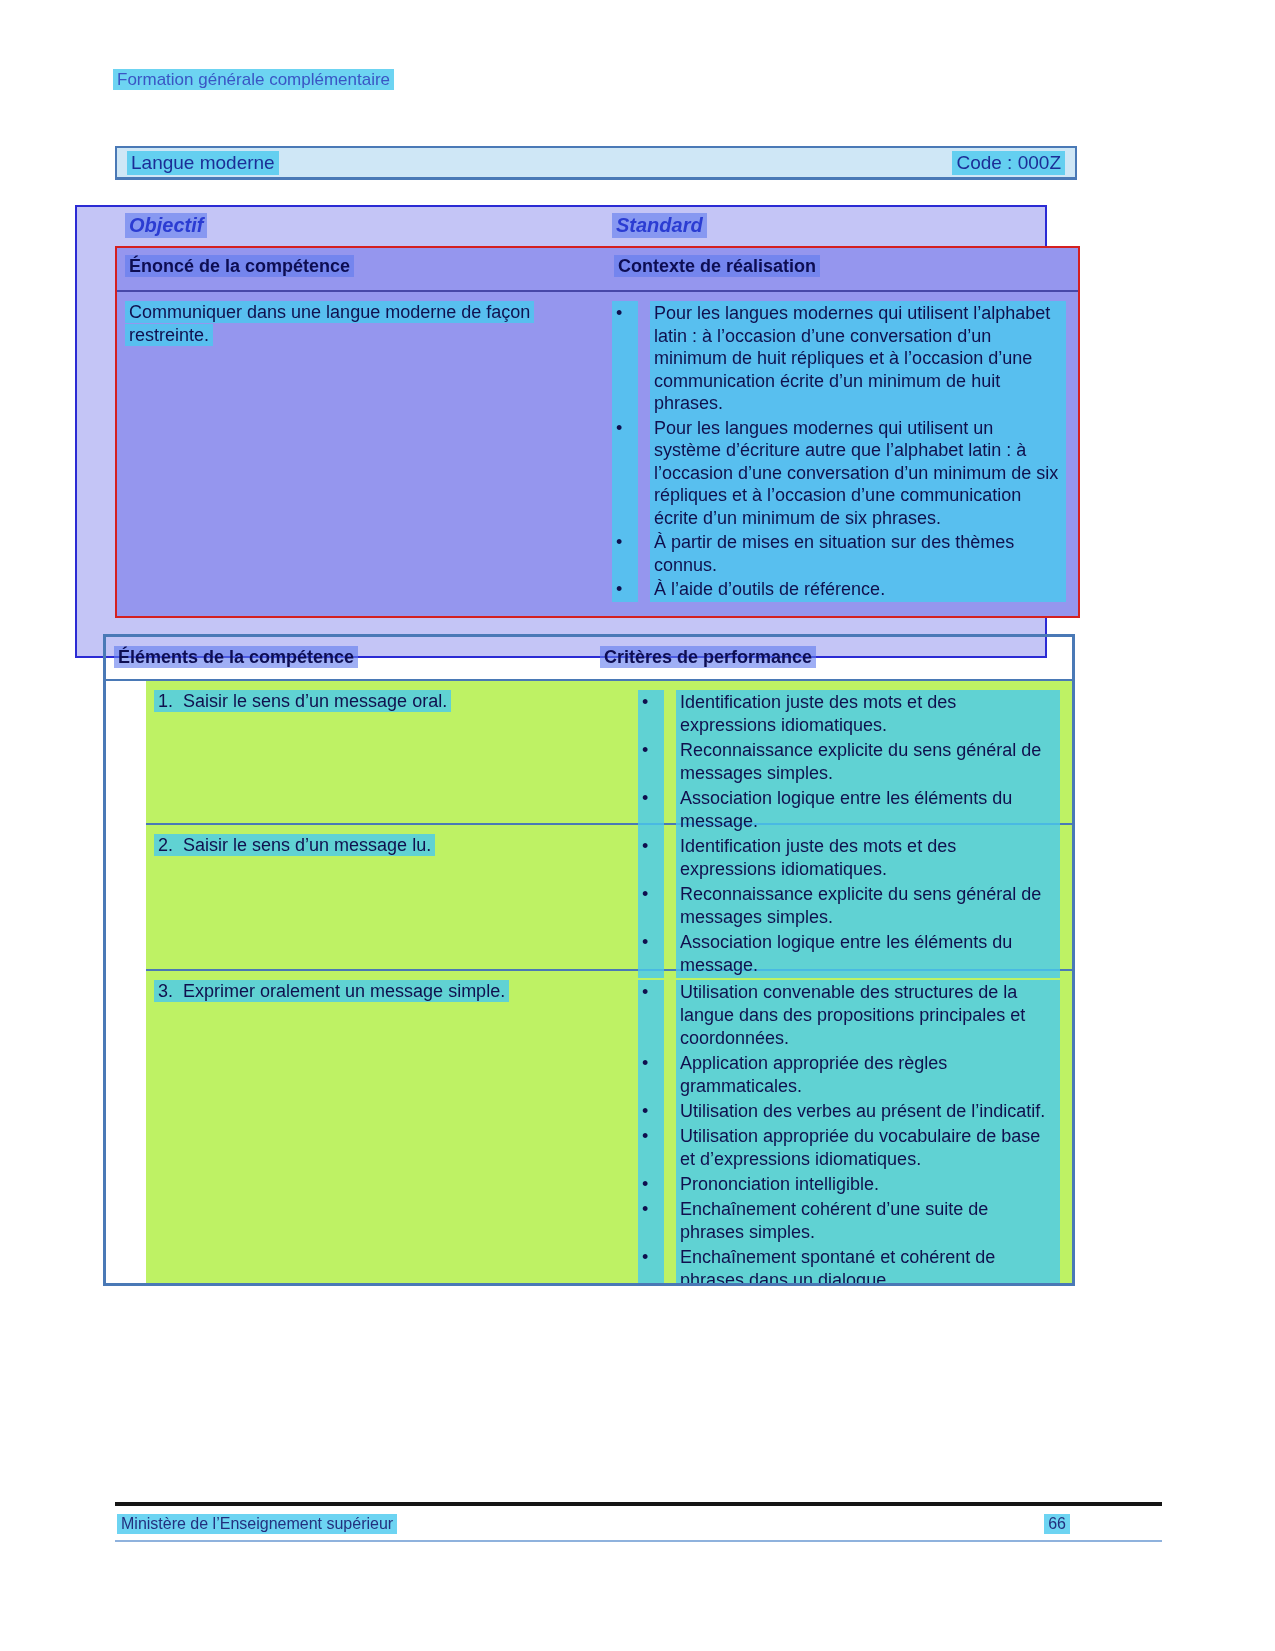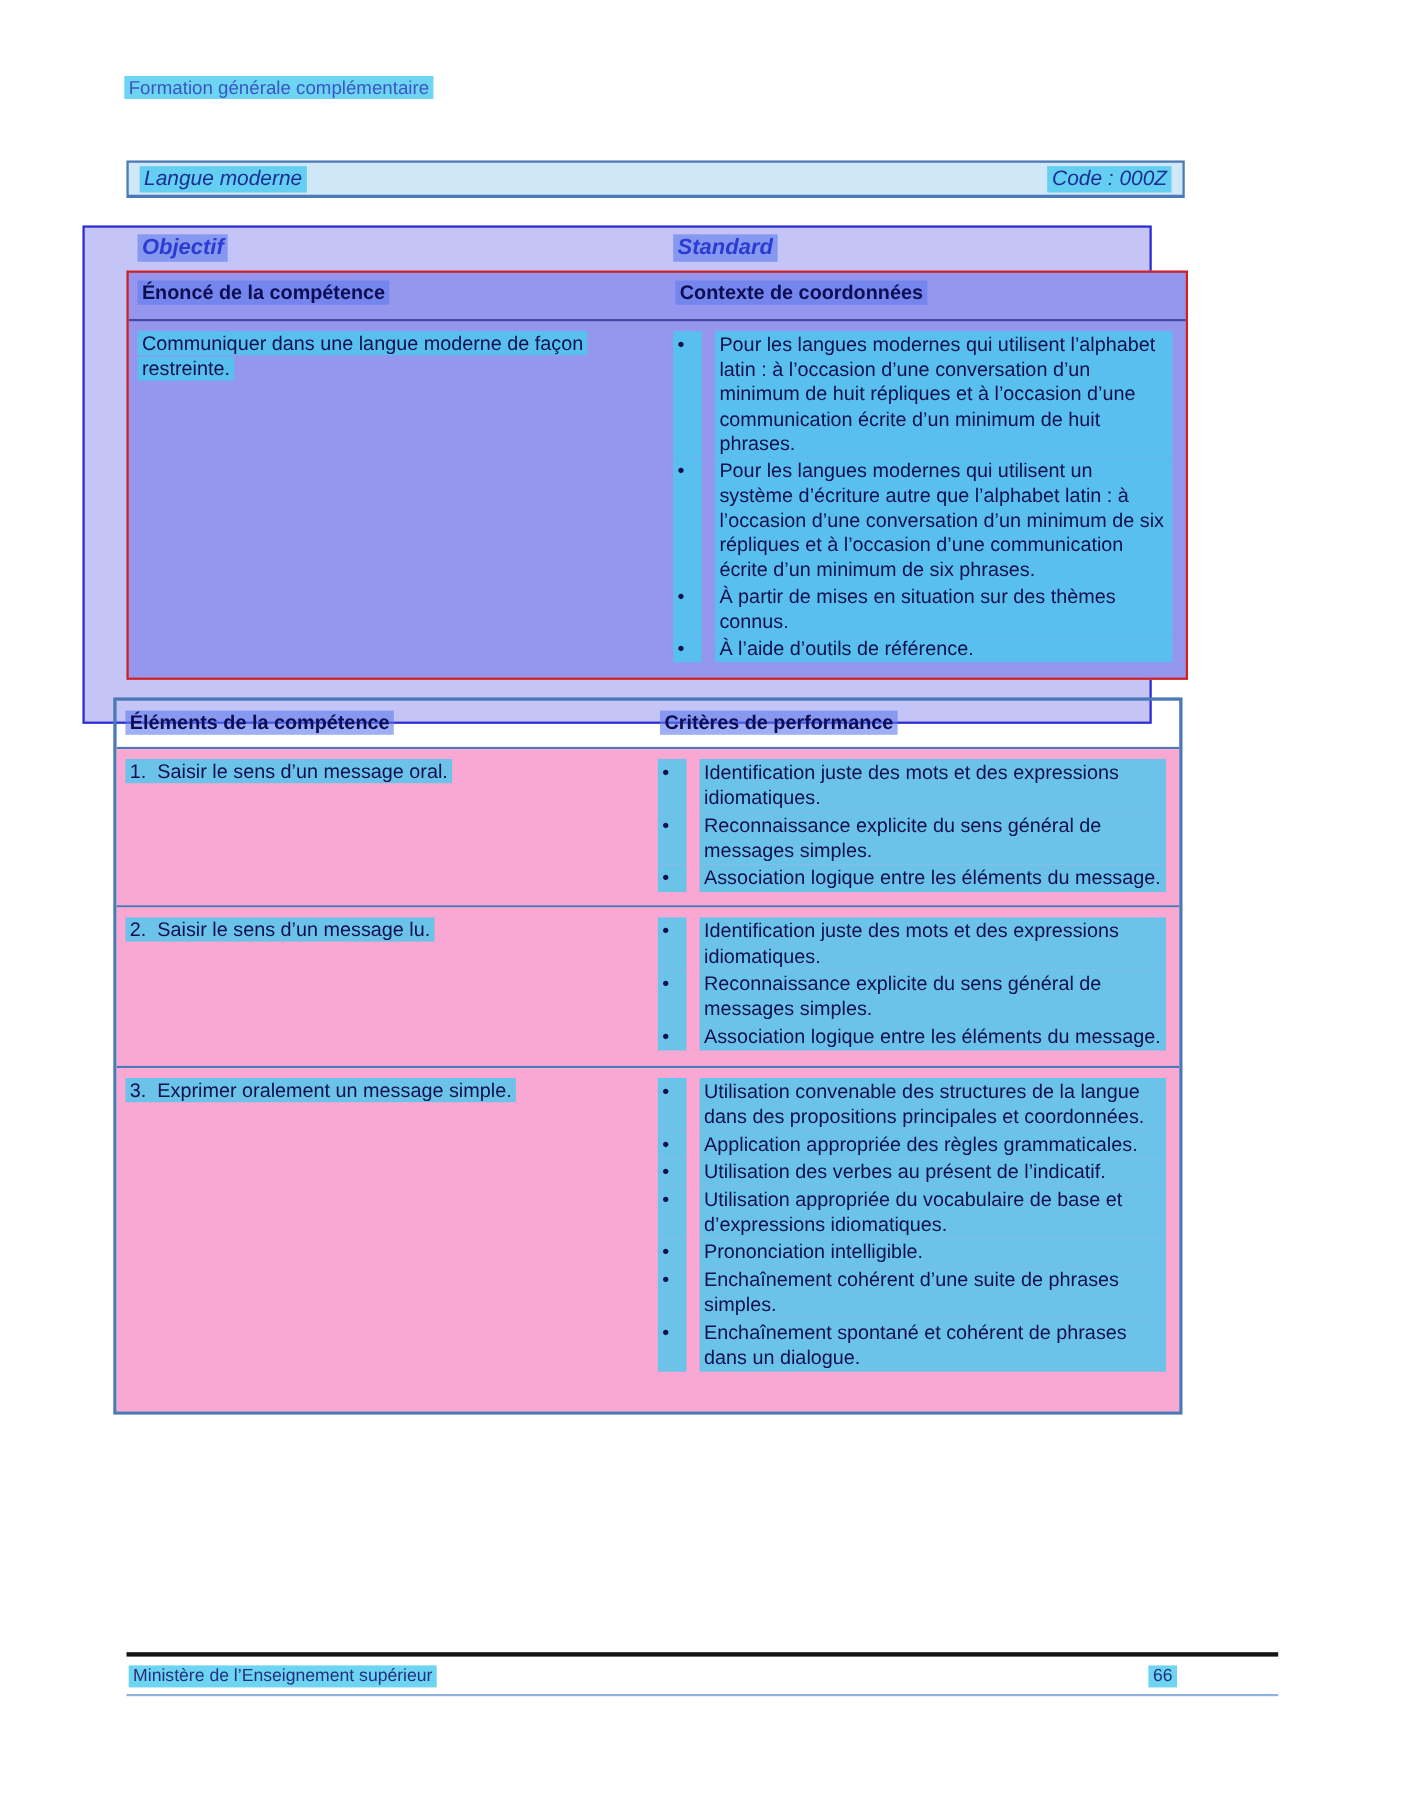--- a/index.html
+++ b/index.html
@@ -18,21 +18,21 @@
     background:var(--highlight-blue, #5f7aee99);
     padding:1px 4px;
     -webkit-box-decoration-break:clone; box-decoration-break:clone;
   }
   .doc-header { position:absolute; left:113px; top:70px; font-size:17px; color:#3a55c4; }
   .title-bar {
     position:absolute; left:115px; top:146px; width:962px; height:34px;
     background:var(--titlebar-bg, #cfe7f6);
     border:2px solid var(--titlebar-border, #4a79b6); border-bottom-width:3px;
     display:flex; justify-content:space-between; align-items:center;
-    padding:0 10px; font-size:19px; color:#1c2d96;font-style:italic;
+    padding:0 10px; font-size:19px; color:#1c2d96;
   }
   .purple-panel {
     position:absolute; left:75px; top:205px; width:972px; height:453px;
     background:var(--panel-bg, #c4c5f6);
     border:2px solid var(--panel-border, #2b2bd4);
   }
   .col-heading {
     position:absolute; top:6px; font-size:20px; font-weight:bold; font-style:italic;
     color:var(--heading, #2b3cd2);
   }
@@ -56,21 +56,21 @@
   .bullet { flex:0 0 26px; margin-right:12px; text-align:left; }
   .btext { flex:1; text-align:left; }
   .table2 {
     position:absolute; left:103px; top:634px; width:972px; height:652px;
     border:3px solid var(--table2-border, #4a79b6);
     overflow:hidden;
   }
   .t2-header { display:flex; height:44px; border-bottom:2px solid var(--table2-border, #4a79b6); }
   .t2-header .cl { width:492px; padding:10px 0 0 8px; }
   .t2-header .cr { flex:1; padding:10px 0 0 2px; }
-  .t2-row { display:flex; border-bottom:2px solid var(--table2-border, #4a79b6); background:#f9a8d4; }
+  .t2-row { display:flex; border-bottom:2px solid var(--table2-border, #4a79b6); background:#bef264;margin-left:40px; }
   .t2-row .cl { width:492px; padding:9px 30px 0 8px; font-size:18px; line-height:23px; }
   .t2-row .cr { flex:1; padding:9px 12px 0 0; }
   .t2-row .bullet-item { line-height:23px; }
   .r1 { height:144px; }
   .r2 { height:146px; }
   .r3 { height:313px; border-bottom:none; }
   .page-footer { position:absolute; left:115px; top:1502px; width:1047px; }
   .footer-rule { height:4px; background:var(--footer-rule, #151515); }
   .footer-row {
     display:flex; justify-content:space-between; align-items:flex-start;
@@ -95,21 +95,21 @@
 <div class="purple-panel">
   <span class="col-heading h-objectif hlb">Objectif</span>
   <span class="col-heading h-standard hlb">Standard</span>
 
   <div class="red-table">
     <div class="rt-header">
       <div class="cl">
         <span class="th hlb">Énoncé de la compétence</span>
       </div>
       <div class="cr">
-        <span class="th hlb">Contexte de coordonnées</span>
+        <span class="th hlb">Contexte de réalisation</span>
       </div>
     </div>
     <div class="rt-body">
       <div class="cl">
         <span class="hl body-text">Communiquer dans une langue moderne de façon restreinte.</span>
       </div>
       <div class="cr">
         <div class="bullet-item">
           <span class="bullet hl">•</span>
           <span class="btext hl">Pour les langues modernes qui utilisent l’alphabet latin : à l’occasion d’une conversation d’un minimum de huit répliques et à l’occasion d’une communication écrite d’un minimum de huit phrases.</span>

